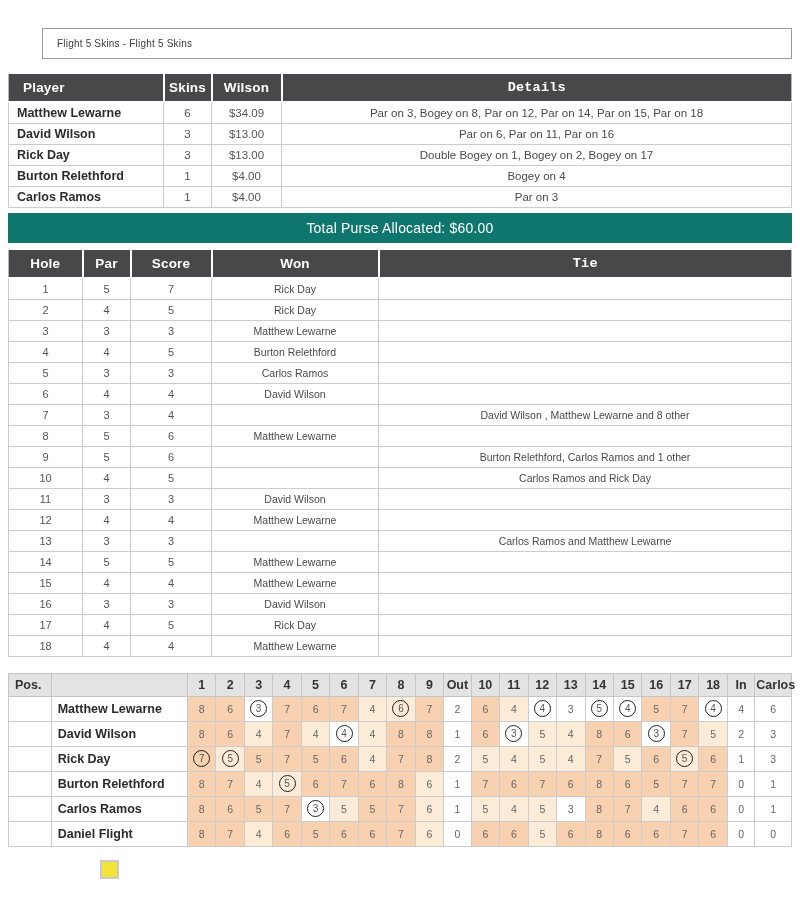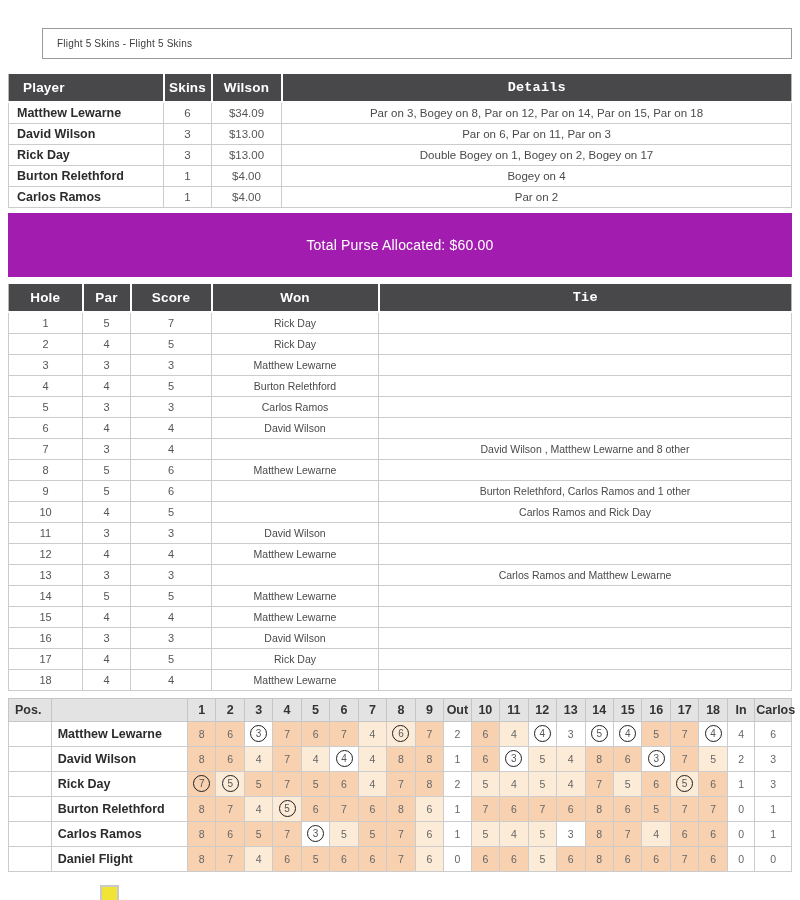--- a/index.html
+++ b/index.html
@@ -29,32 +29,32 @@
   th.dark:last-child { border-right: none; font-family: Liberation Mono, monospace; }
 
   td { border: 1px solid #ccc; font-size: 11.5px; color: #555; text-align: center; padding: 3px 4px; }
 
   
   #skins-table td.player-cell { text-align: left; font-weight: bold; color: #2c2c2c; font-size: 12.5px; padding-left: 8px; }
   #skins-table td { height: 21px; }
   #skins-table td.details-cell { font-size: 11.5px; color: #4a4a4a; }
 
   .purse-bar {
-    background: #a21caf; color: #fff; text-align: center;
-    font-size: 14px; padding: 24px 0; margin: 5px 0;
+    background: #0f766e; color: #fff; text-align: center;
+    font-size: 14px; padding: 7px 0; margin: 5px 0;
     letter-spacing: .2px;
   }
 
   
   #holes-table td { height: 21px; font-size: 11px; }
   #holes-table td.won-cell, #holes-table td.tie-cell { font-size: 10.5px; color: #4a4a4a; }
   #holes-table { margin-bottom: 4px; }
 
   
-  #scorecard { margin-top: 7px; }
+  #scorecard { margin-top: 16px; }
   #scorecard th {
     background: #e3e3e3; color: #333; font-weight: bold; font-size: 12.5px;
     border: 1px solid #c6c6c6; padding: 4px 1px;
   }
   #scorecard th.pos-h { text-align: left; padding-left: 6px; }
   #scorecard td { height: 25px; font-size: 10.5px; color: #666; padding: 1px; }
   #scorecard td.name-cell { text-align: left; font-weight: bold; color: #2c2c2c; font-size: 12.5px; padding-left: 6px; }
   #scorecard td.bg-d { background: #f8d1b0; }
   #scorecard td.bg-l { background: #fcebd7; }
   .circle {
@@ -93,39 +93,39 @@
       <tr>
         <td class="player-cell">Matthew Lewarne</td>
         <td>6</td>
         <td>$34.09</td>
         <td class="details-cell">Par on 3, Bogey on 8, Par on 12, Par on 14, Par on 15, Par on 18</td>
       </tr>
       <tr>
         <td class="player-cell">David Wilson</td>
         <td>3</td>
         <td>$13.00</td>
-        <td class="details-cell">Par on 6, Par on 11, Par on 3</td>
+        <td class="details-cell">Par on 6, Par on 11, Par on 16</td>
       </tr>
       <tr>
         <td class="player-cell">Rick Day</td>
         <td>3</td>
         <td>$13.00</td>
         <td class="details-cell">Double Bogey on 1, Bogey on 2, Bogey on 17</td>
       </tr>
       <tr>
         <td class="player-cell">Burton Relethford</td>
         <td>1</td>
         <td>$4.00</td>
         <td class="details-cell">Bogey on 4</td>
       </tr>
       <tr>
         <td class="player-cell">Carlos Ramos</td>
         <td>1</td>
         <td>$4.00</td>
-        <td class="details-cell">Par on 2</td>
+        <td class="details-cell">Par on 3</td>
       </tr>
     </tbody>
 </table>
 
 <div class="purse-bar">Total Purse Allocated: $60.00</div>
 
 <table id="holes-table" class="outer">
   <colgroup>
       <col style="width:74px">
       <col style="width:48px">

